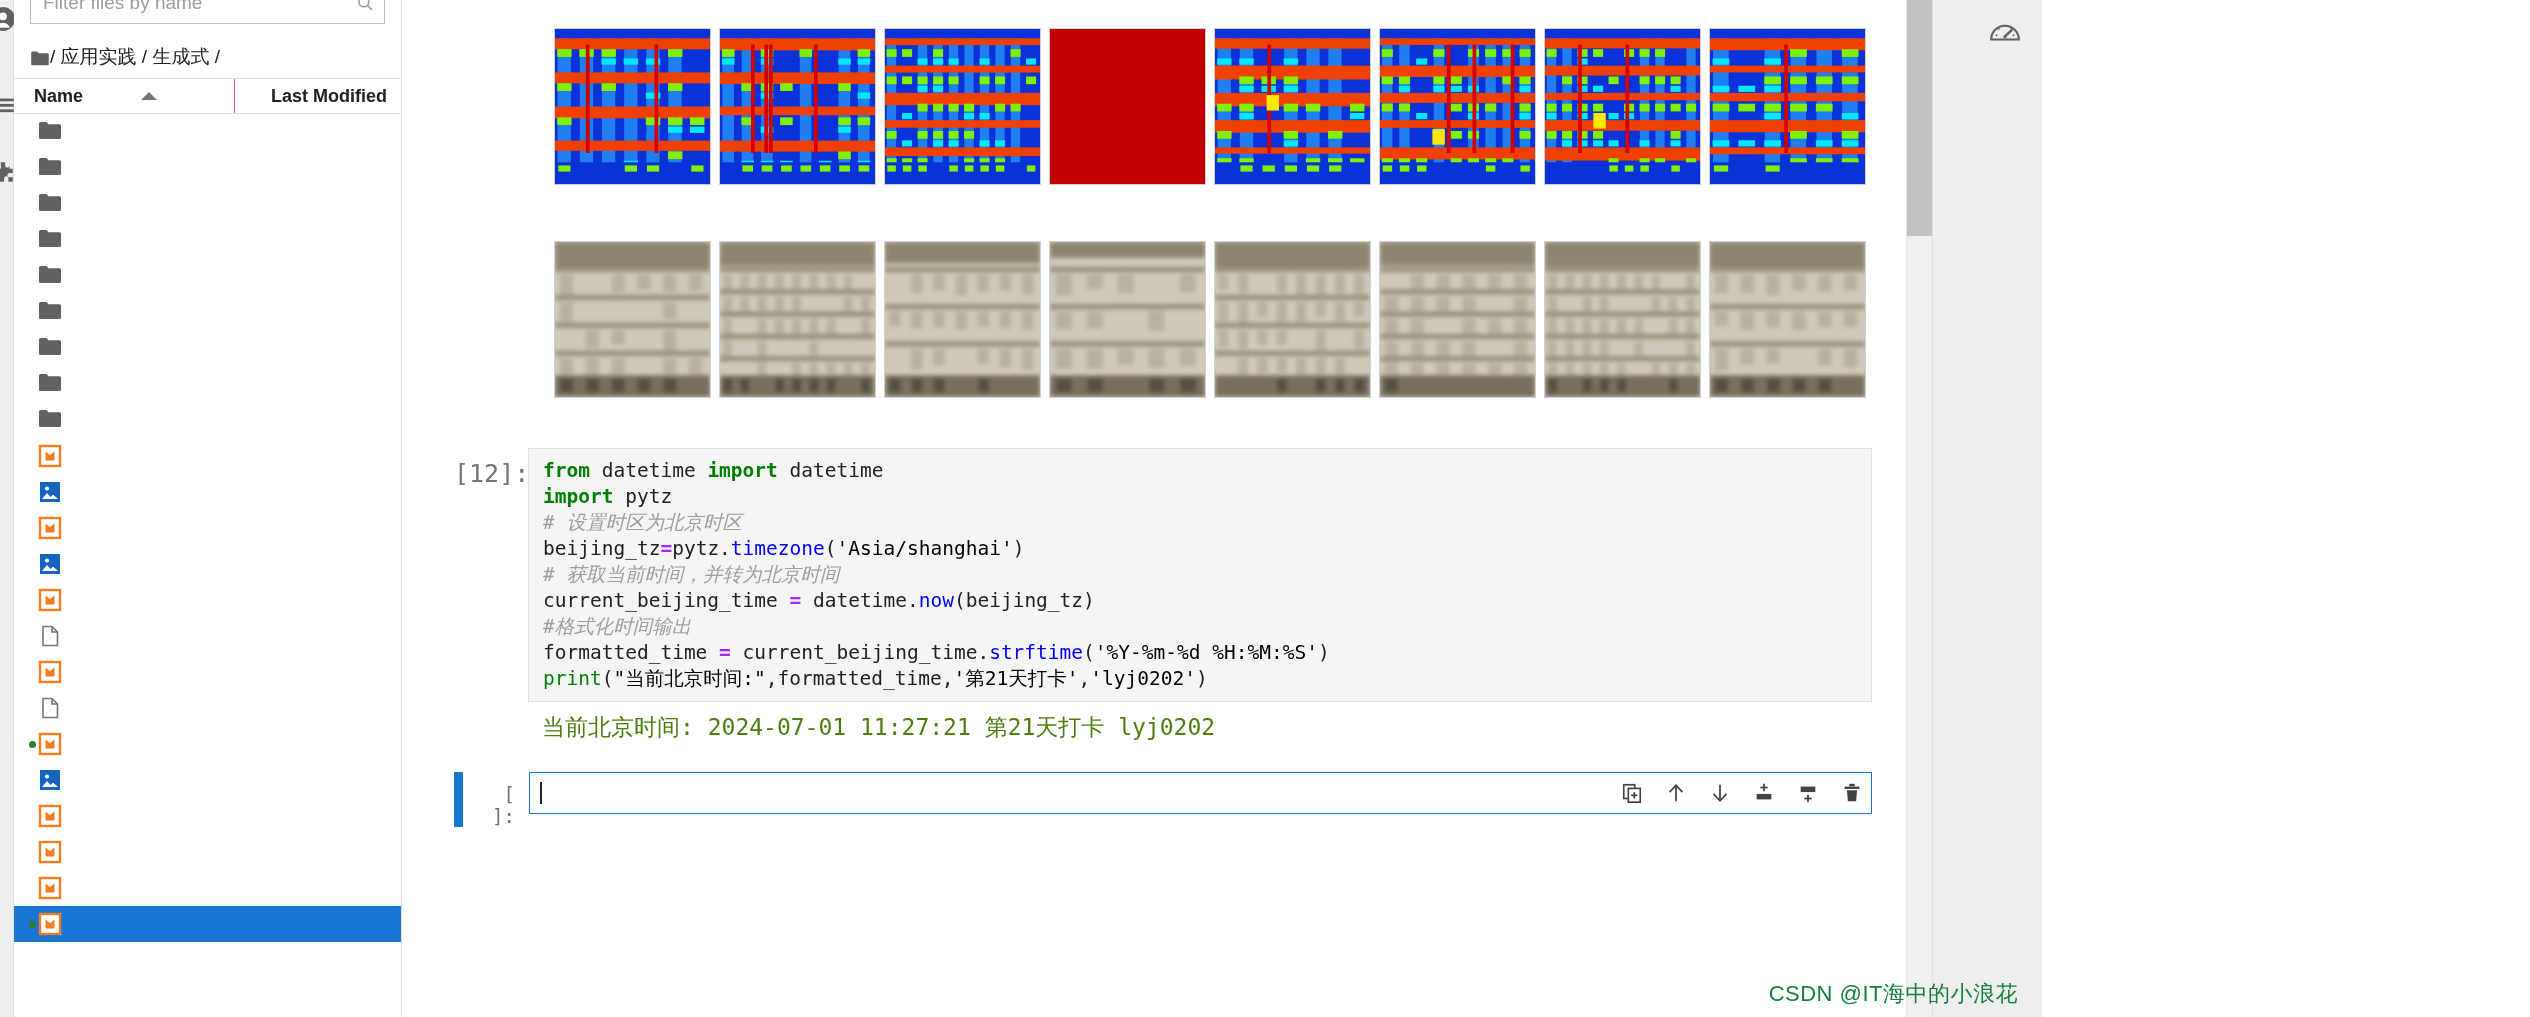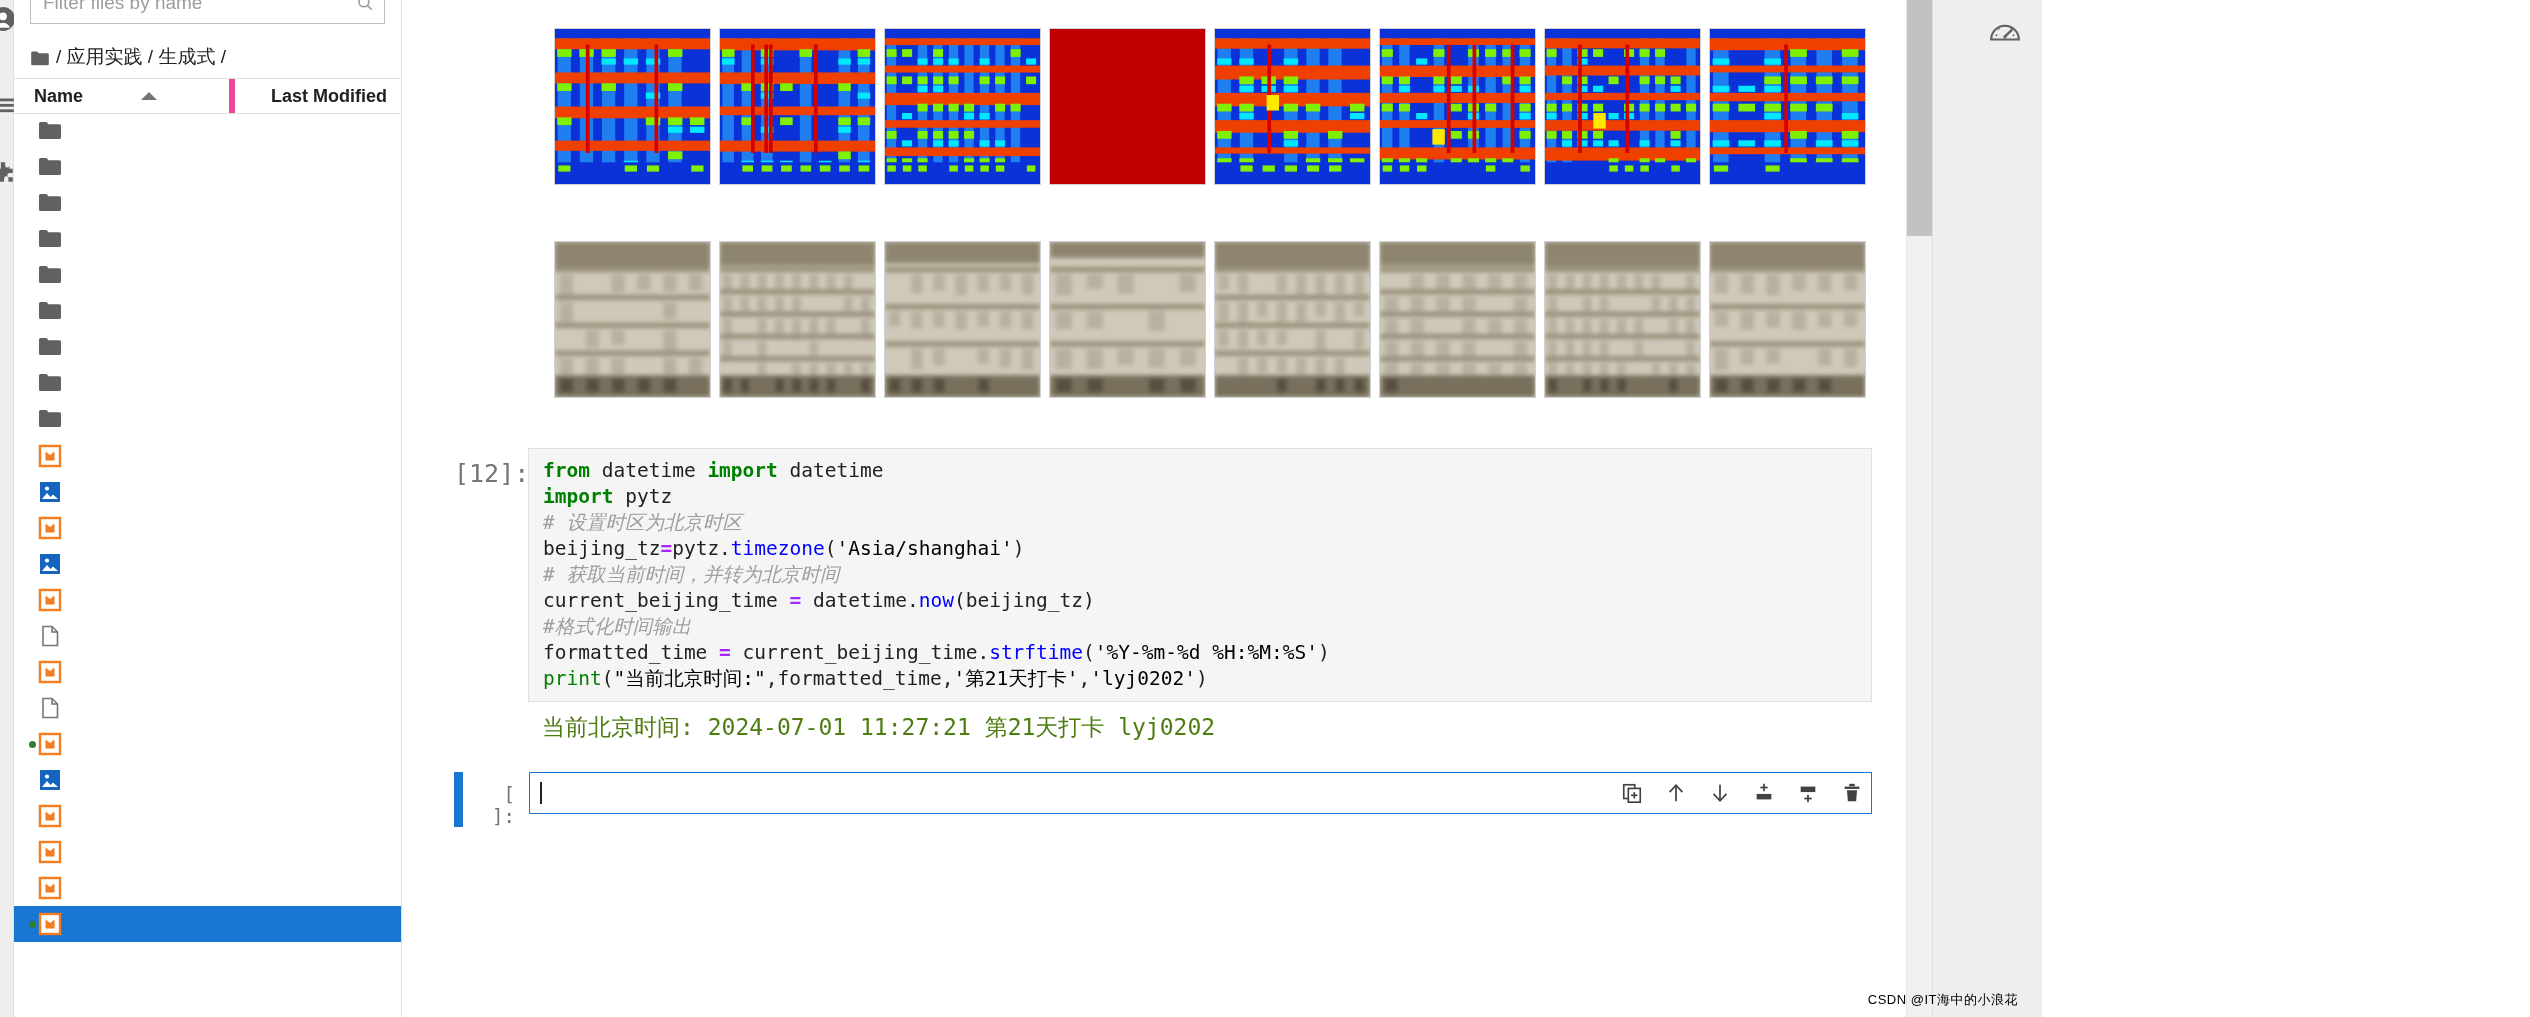--- a/index.html
+++ b/index.html
@@ -37,31 +37,31 @@
   }
   .fb-filter input {
     border: none; outline: none; flex: 1;
     font-size: 19px; color: #9e9e9e; font-family: "Liberation Sans", sans-serif;
     background: transparent;
   }
   .fb-filter input::placeholder { color: #9e9e9e; }
   .fb-search-ic { width: 18px; height: 18px; color: #9e9e9e; }
 
   .fb-breadcrumb {
-    height: 42px; display: flex; align-items: center; gap: 6px;
+    height: 42px; display: flex; align-items: center; 
     padding: 0 16px; font-size: 19px; color: #212121; flex: 0 0 auto;
   }
   .bc-folder { width: 20px; height: 16px; color:#616161; flex:0 0 auto; }
 
   .fb-header {
     display: flex; align-items: center; height: 36px;
     border-top: 1px solid #e0e0e0; border-bottom: 1px solid #e0e0e0;
     font-size: 18px; font-weight: bold; color: #212121; flex: 0 0 auto;
   }
-  .fb-h-name { flex: 1; display: flex; align-items: center; padding-left: 20px; border-right: 6px solid #ec4899; height:100%; }
+  .fb-h-name { flex: 1; display: flex; align-items: center; padding-left: 20px; border-right: 1px solid #ec4899; height:100%; }
   .fb-h-mod  { width: 166px; display:flex; align-items:center; justify-content:flex-end; padding-right: 14px; height:100%;}
   .sort-caret { margin-left: 58px; width: 0; height: 0;
     border-left: 8px solid transparent; border-right: 8px solid transparent;
     border-bottom: 8px solid #757575; }
 
   .fb-list { flex: 1 1 auto; overflow: hidden; }
   .fb-row {
     display: flex; align-items: center; height: 36px;
     font-size: 19px; color: #212121; padding-left: 12px; position: relative;
   }
@@ -142,21 +142,21 @@
     border-left: 7px solid transparent; border-right: 7px solid transparent; border-bottom: 9px solid #424242; }
   .sb-thumb { position: absolute; left: 0; top: 0; width: 26px; height: 236px; background: #c2c2c2; }
   .right-rail {
     position: absolute; right: 0; top: 0; width: 110px; height: 1017px;
     background: #eeeeee; border-left: 1px solid #e0e0e0;
   }
   .rr-icon { position: absolute; right: 20px; top: 14px; width: 34px; height: 34px; color: #616161; }
 
   .watermark {
     position: absolute; right: 24px; bottom: 8px;
-    font-size: 13px; color: #000000; letter-spacing: .5px; user-select:none;
+    font-size: 22px; color: #15803d; letter-spacing: .5px; user-select:none;
   }
 </style>
 </head>
 <body>
 
 <div id="root">
 
   <div class="rail">
     <div class="rail-icon" style="top:6px;">
       <svg viewBox="0 0 24 24" width="26" height="26">

